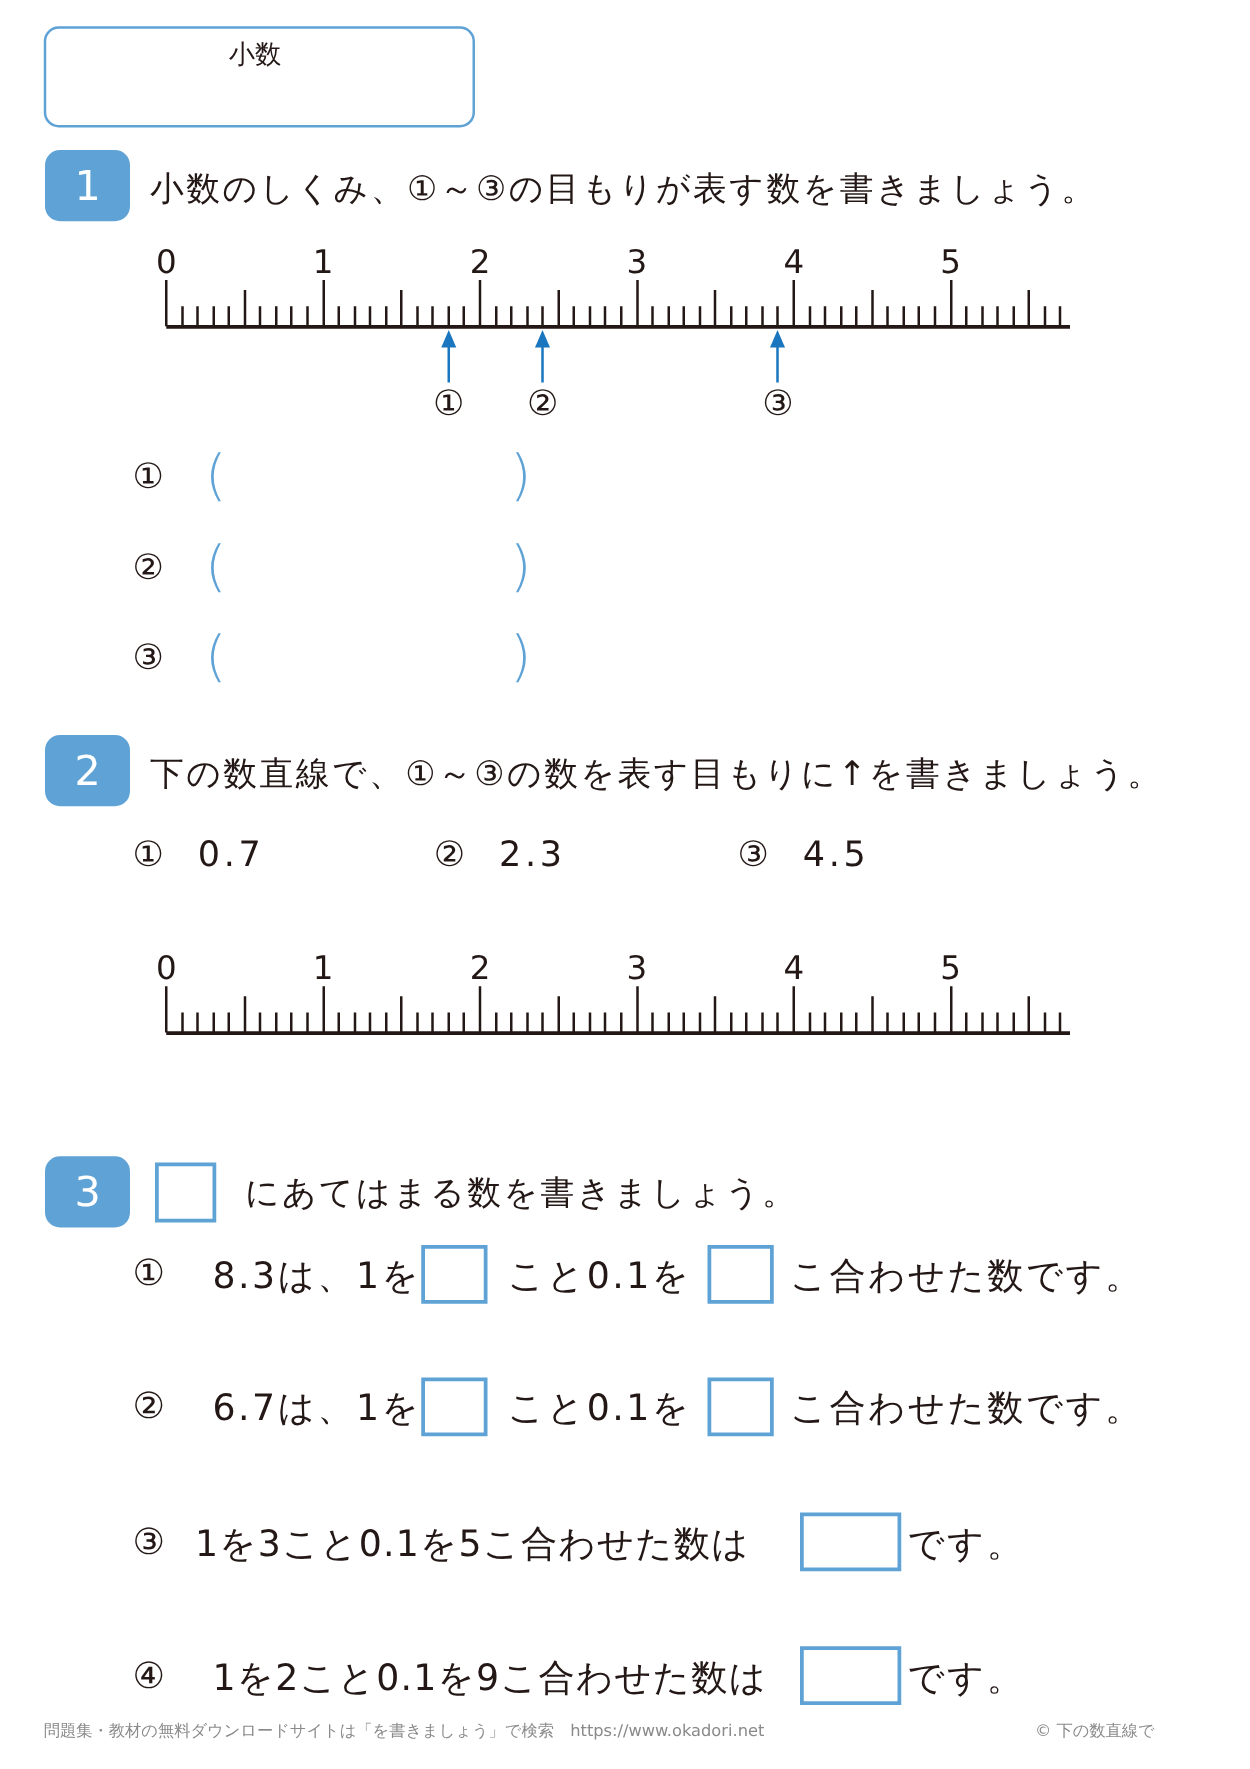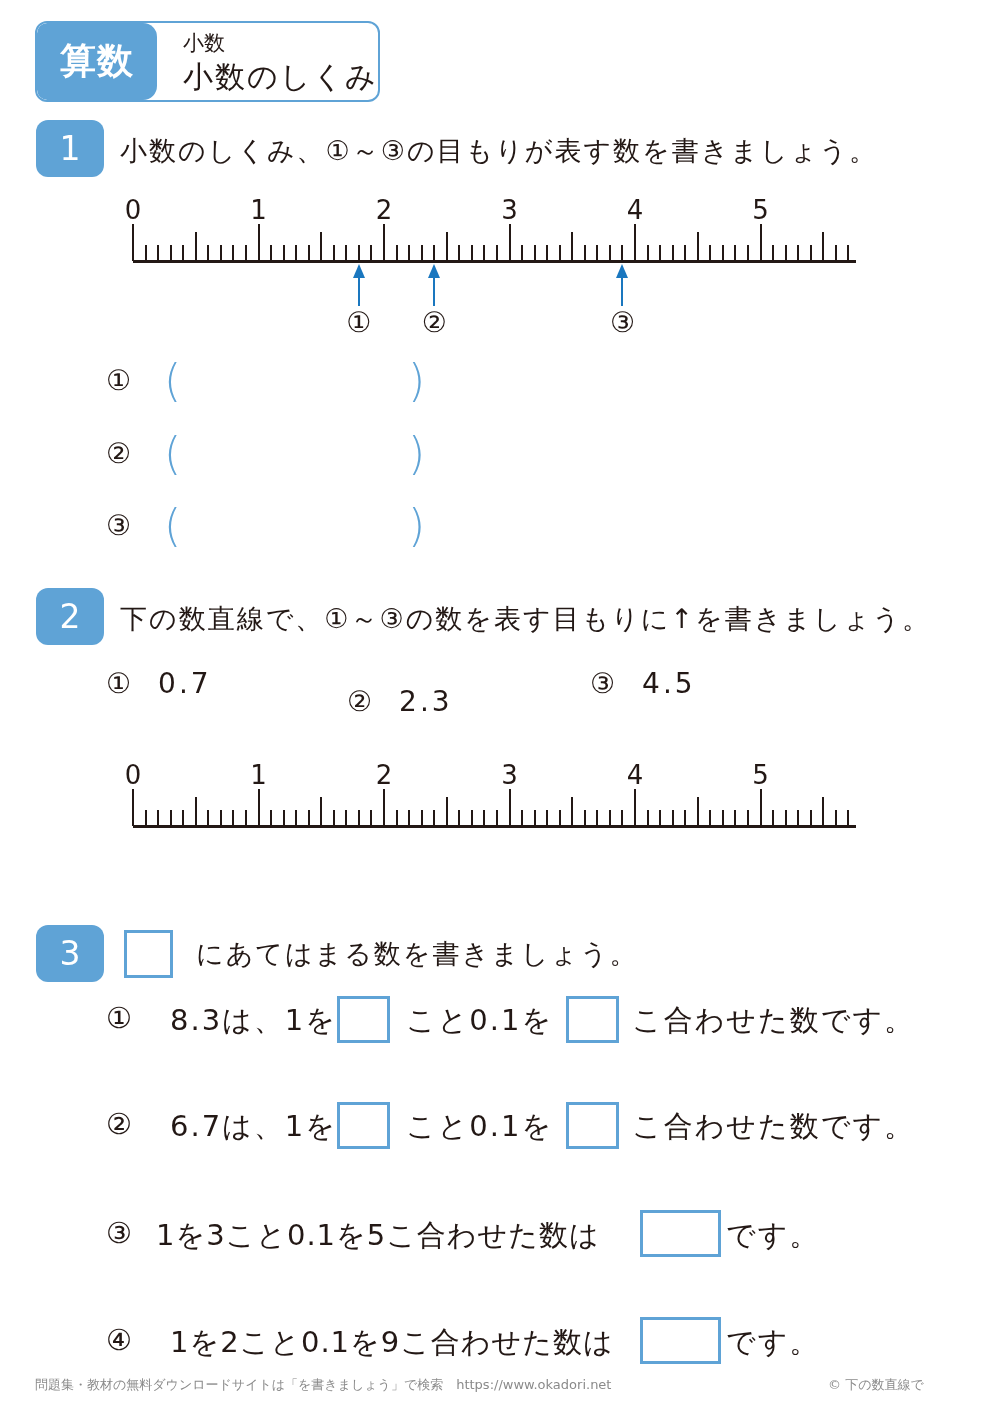--- a/index.html
+++ b/index.html
@@ -32,23 +32,21 @@
   .fill-box { position: absolute; border: 3px solid #5fa3d6; background: #fff; }
   .line-text { position: absolute; font-size: 29px; letter-spacing: 2px; white-space: nowrap; }
 
   .footer-left { left: 35px; top: 1376px; font-size: 13px; color: #8a8a8a; white-space: nowrap; }
   .footer-right { left: 828px; top: 1376px; font-size: 13px; color: #8a8a8a; white-space: nowrap; }
 </style>
 </head>
 <body>
 
 <div class="abs header-box">
-  <div class="abs subject-tag">算数</div>
   <div class="abs unit-name">小数</div>
-  <div class="abs lesson-title">小数のしくみ</div>
 </div>
 
 <div class="abs q-badge" style="left:36px; top:120px;">1</div>
 <div class="abs q-text" style="left:120px; top:133px;">小数のしくみ、①～③の目もりが表す数を書きましょう。</div>
 
 <div class="numline" id="nl1" style="top:0;">
     <div class="nl-base" style="left: 133px; top: 260px; width: 723px;"></div>
     <div class="nl-tick" style="left: 132px; top: 224px; height: 37px;"></div>
     <div class="nl-tick" style="left: 144.55px; top: 245px; height: 16px;"></div>
     <div class="nl-tick" style="left: 157.1px; top: 245px; height: 16px;"></div>
@@ -141,21 +139,21 @@
 <div class="paren" style="left:164px; top:500px;">(</div>
 <div class="abs" style="left:185px; top:507px; width:220px; height:44px;"></div>
 <div class="paren" style="left:408px; top:500px;">)</div>
 
 <div class="abs q-badge" style="left:36px; top:588px;">2</div>
 <div class="abs q-text" style="left:120px; top:601px;text-align:right;">下の数直線で、①～③の数を表す目もりに↑を書きましょう。</div>
 
 <div class="plot-item" style="left:106px; top:667px;">
   <span>①</span><span style="display:inline-block;width:24px;"></span><span>0.7</span>
 </div>
-<div class="plot-item" style="left:347px; top:667px;margin-top:18px;">
+<div class="plot-item" style="left:347px; top:667px;">
   <span>②</span><span style="display:inline-block;width:24px;"></span><span>2.3</span>
 </div>
 <div class="plot-item" style="left:590px; top:667px;">
   <span>③</span><span style="display:inline-block;width:24px;"></span><span>4.5</span>
 </div>
 
 <div class="numline" id="nl2" style="top:0;">
     <div class="nl-base" style="left: 133px; top: 825px; width: 723px;"></div>
     <div class="nl-tick" style="left: 132px; top: 789px; height: 37px;"></div>
     <div class="nl-tick" style="left: 144.55px; top: 810px; height: 16px;"></div>

